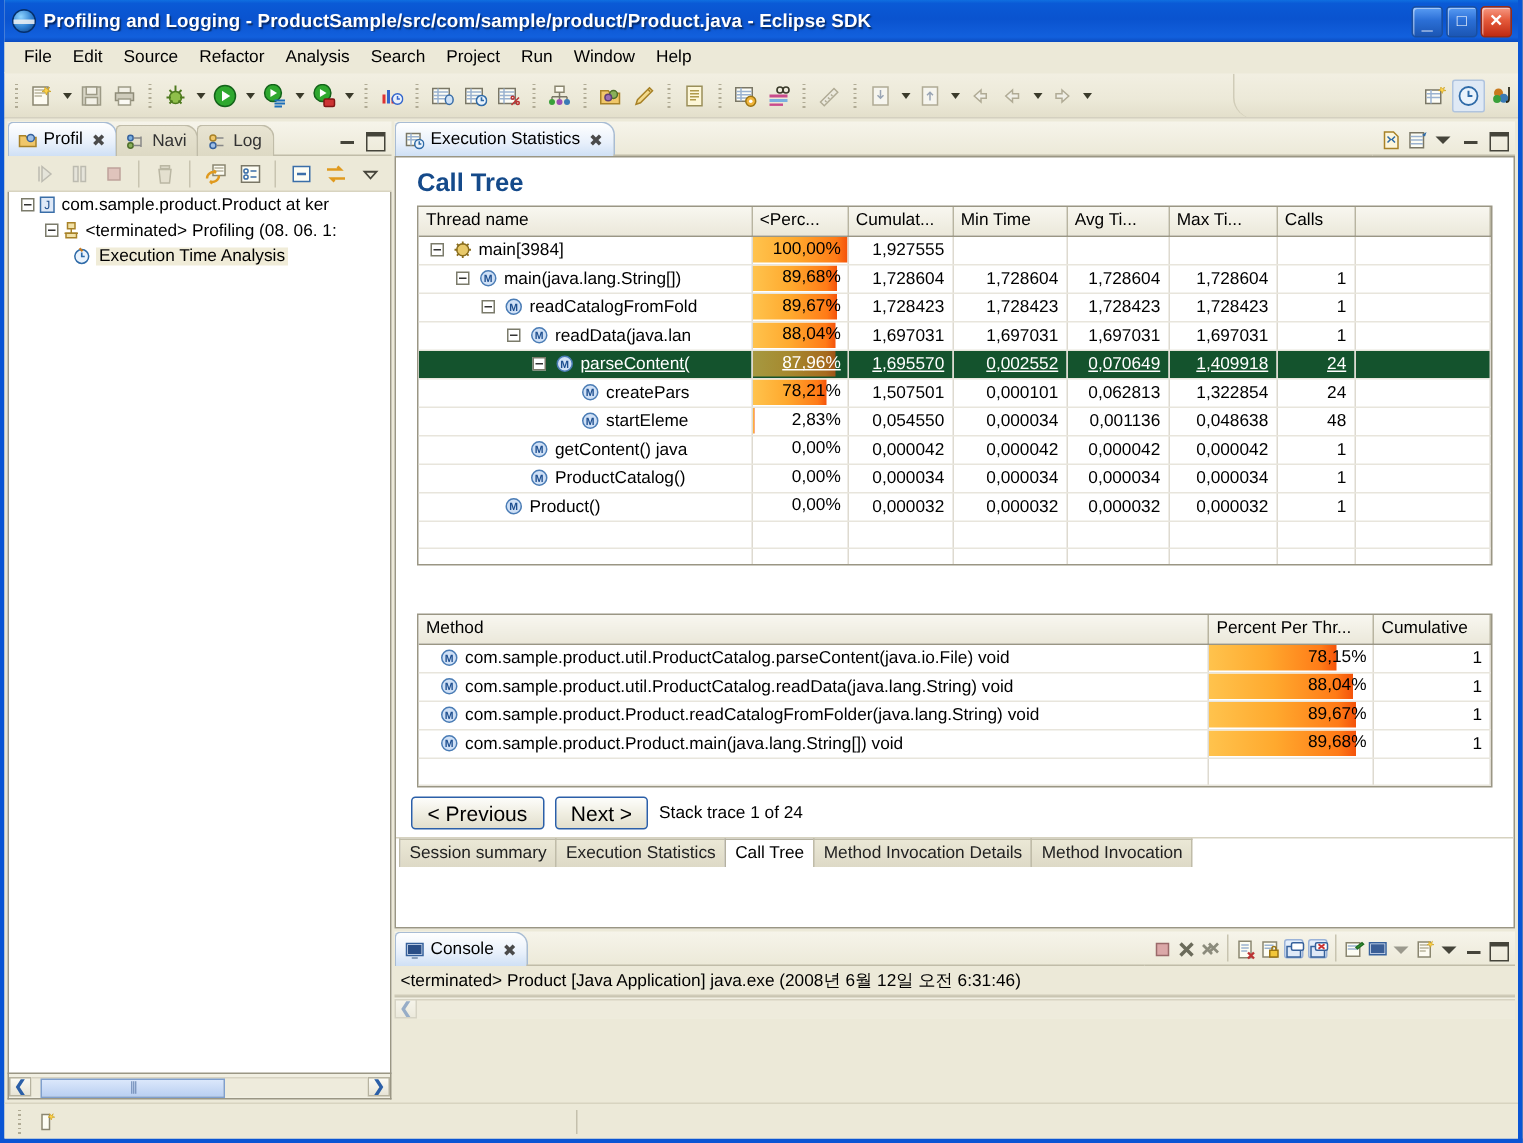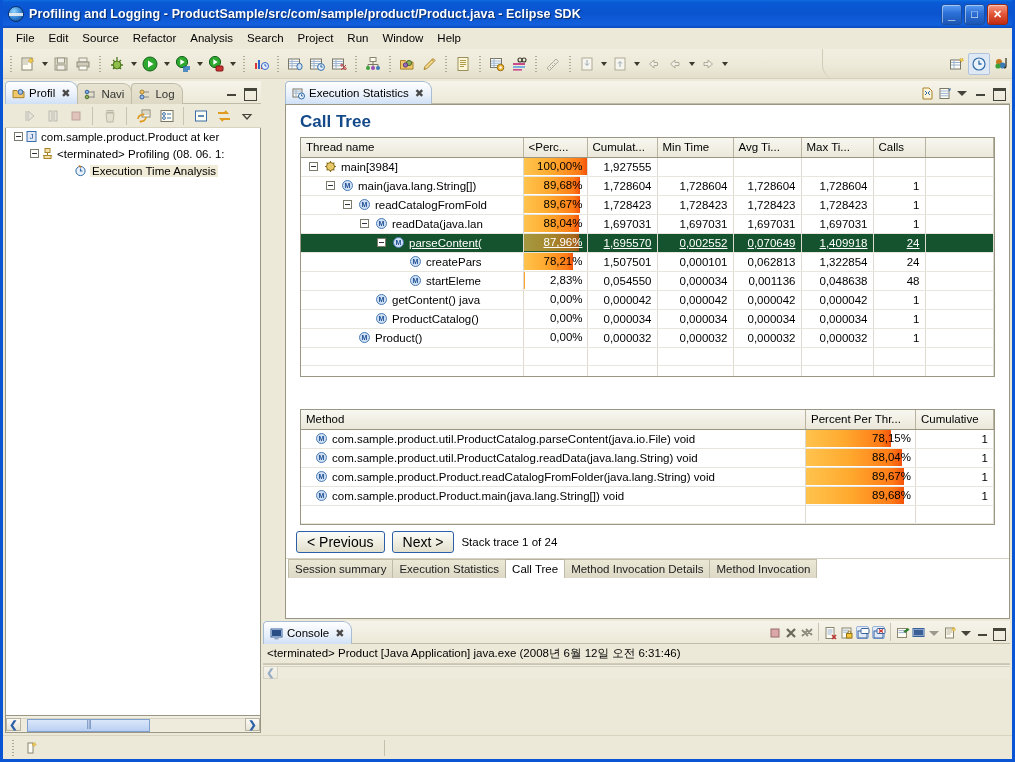--- a/index.html
+++ b/index.html
@@ -655,21 +655,21 @@
               </span>
             <span class="mi" style="margin-right:3px">
               <svg width="13" height="13" viewBox="0 0 13 13">
                   <rect x="4" y="1.5" width="5" height="4" fill="#f2e2a8" stroke="#a88228"></rect>
                   <path d="M6.5 5.5v3M2 8.5h9" stroke="#a88228"></path>
                   <rect x="3" y="8.5" width="7" height="3" fill="#f2e2a8" stroke="#a88228"></rect>
                 </svg>
             </span>
             <span>&lt;terminated&gt; Profiling (08. 06. 1:</span>
           </div>
-          <div class="tree-row" style="padding-left:68px;text-align:center;">
+          <div class="tree-row" style="padding-left:42px;text-align:center;">
             <span class="mi" style="margin-right:3px">
               <svg width="13" height="13" viewBox="0 0 13 13">
                   <circle cx="6.5" cy="7" r="4.6" fill="#e9f2fc" stroke="#2f6ba8"></circle>
                   <path d="M6.5 4.4V7h2" stroke="#2f6ba8" fill="none" stroke-width="1.1"></path>
                   <path d="M4.5 2l1-1 2 2-1 1z" fill="#c87a1e"></path>
                 </svg>
             </span>
             <span class="sel-label">Execution Time Analysis</span>
           </div>
         </div>
@@ -679,21 +679,21 @@
           <div class="hsb-track">
             <div class="hsb-thumb" style="width:55%; left:6px;"></div>
           </div>
           <div class="hsb-btn">❯</div>
         </div>
       </div>
     </div>
 
     <div class="right-col">
 
-      <div class="viewpart" style="flex:1 1 auto; min-height:0;margin-left:22px;">
+      <div class="viewpart" style="flex:1 1 auto; min-height:0;">
         <div class="tabrow">
           <div class="tab active">
             <span class="mi">
               <svg width="13" height="13" viewBox="0 0 13 13">
                   <rect x="1" y="2" width="9" height="8" fill="#fdfdf4" stroke="#7a7766"></rect>
                   <path d="M1.4 4.1h8.2M1.4 6.2h8.2M4 2v8" stroke="#9ab2d0"></path>
                   <circle cx="9.5" cy="9" r="3" fill="#eaf3fc" stroke="#2f6ba8"></circle>
                   <path d="M9.5 7.2V9h1.4" stroke="#2f6ba8" fill="none"></path>
                 </svg>
             </span>

